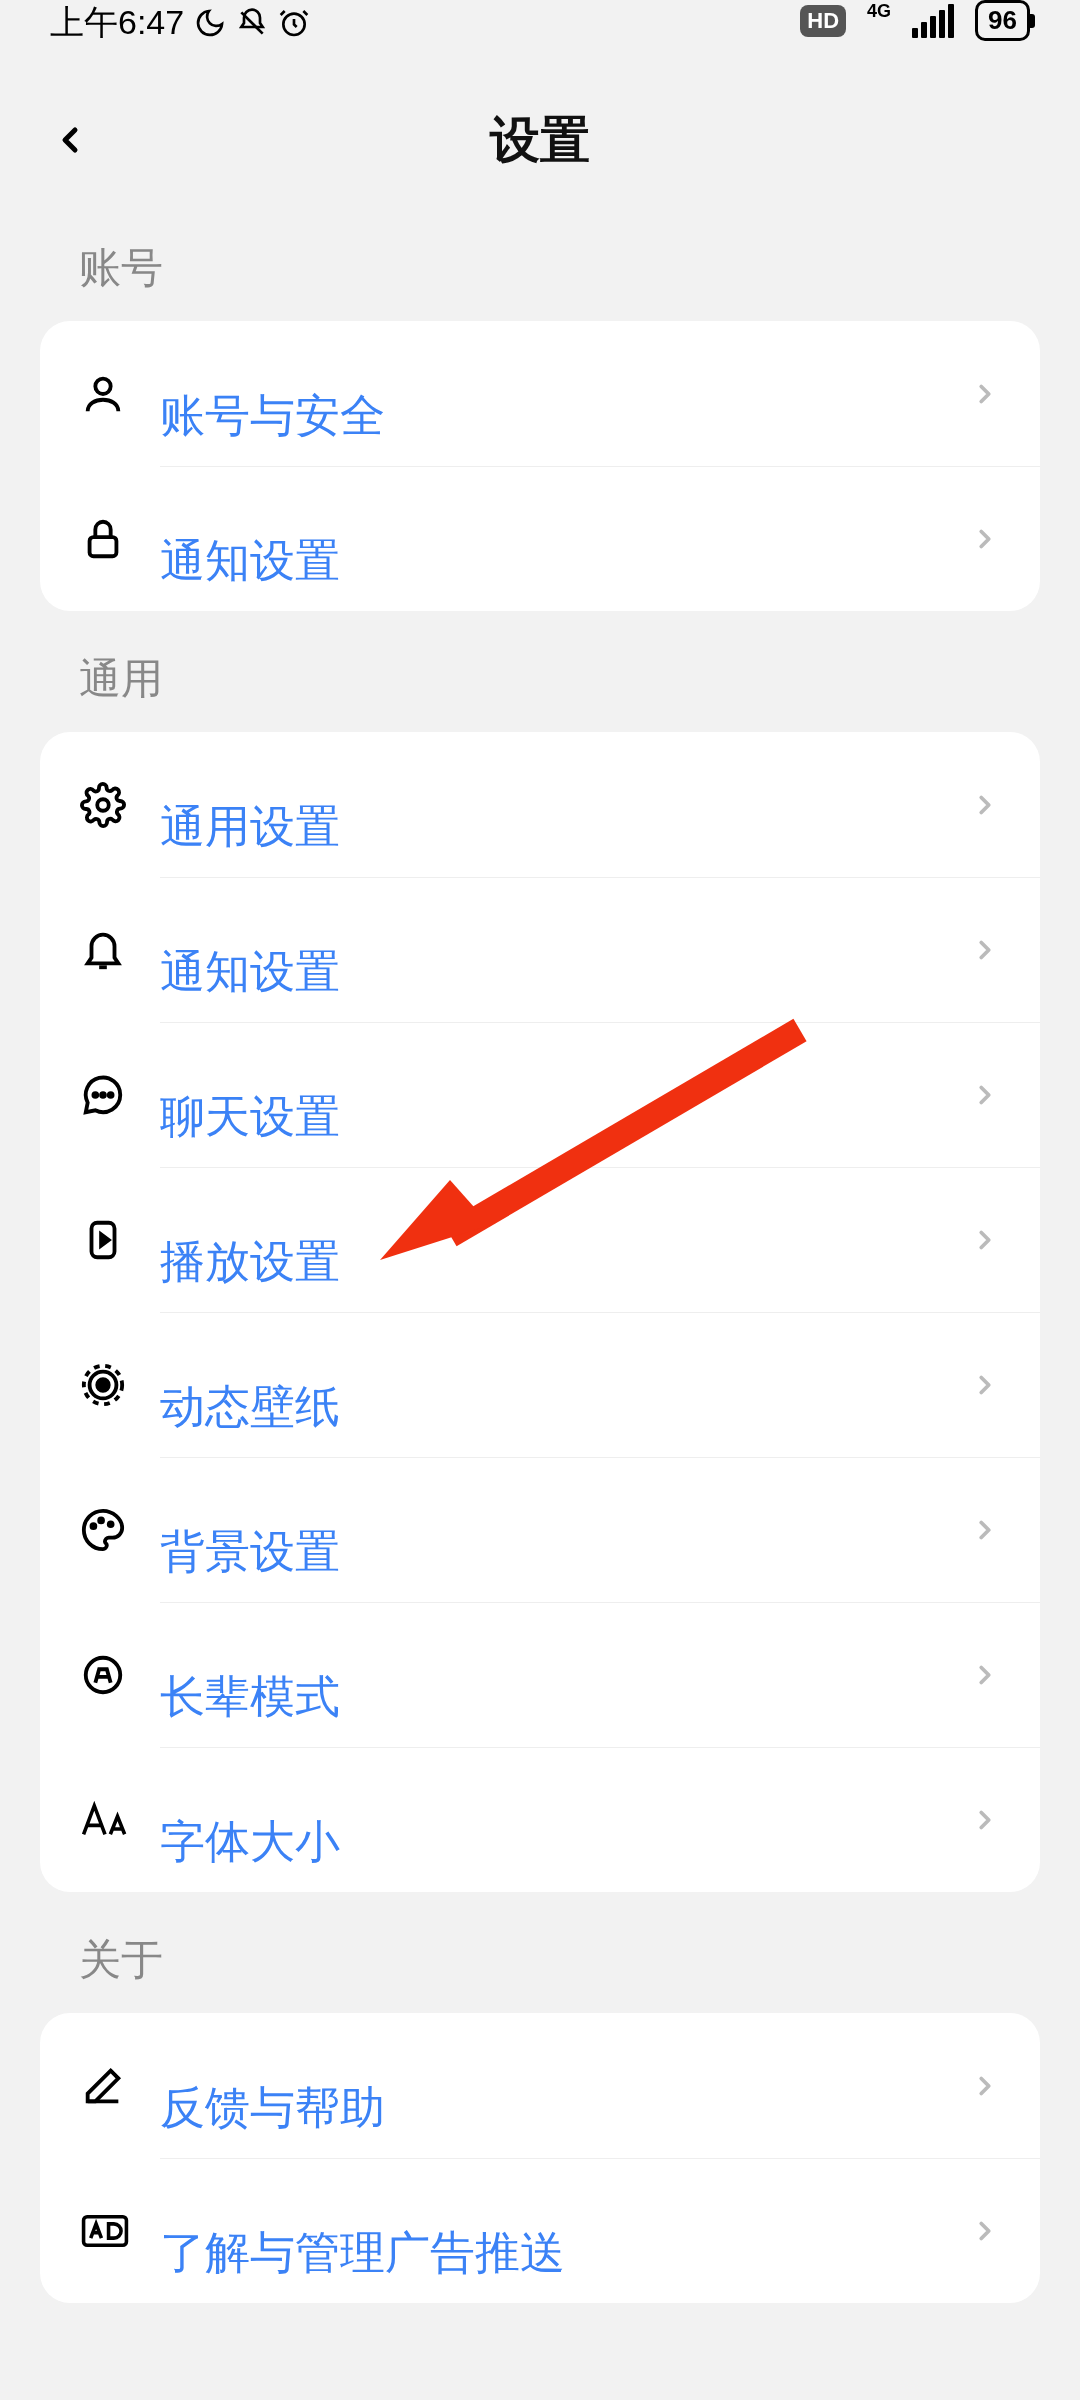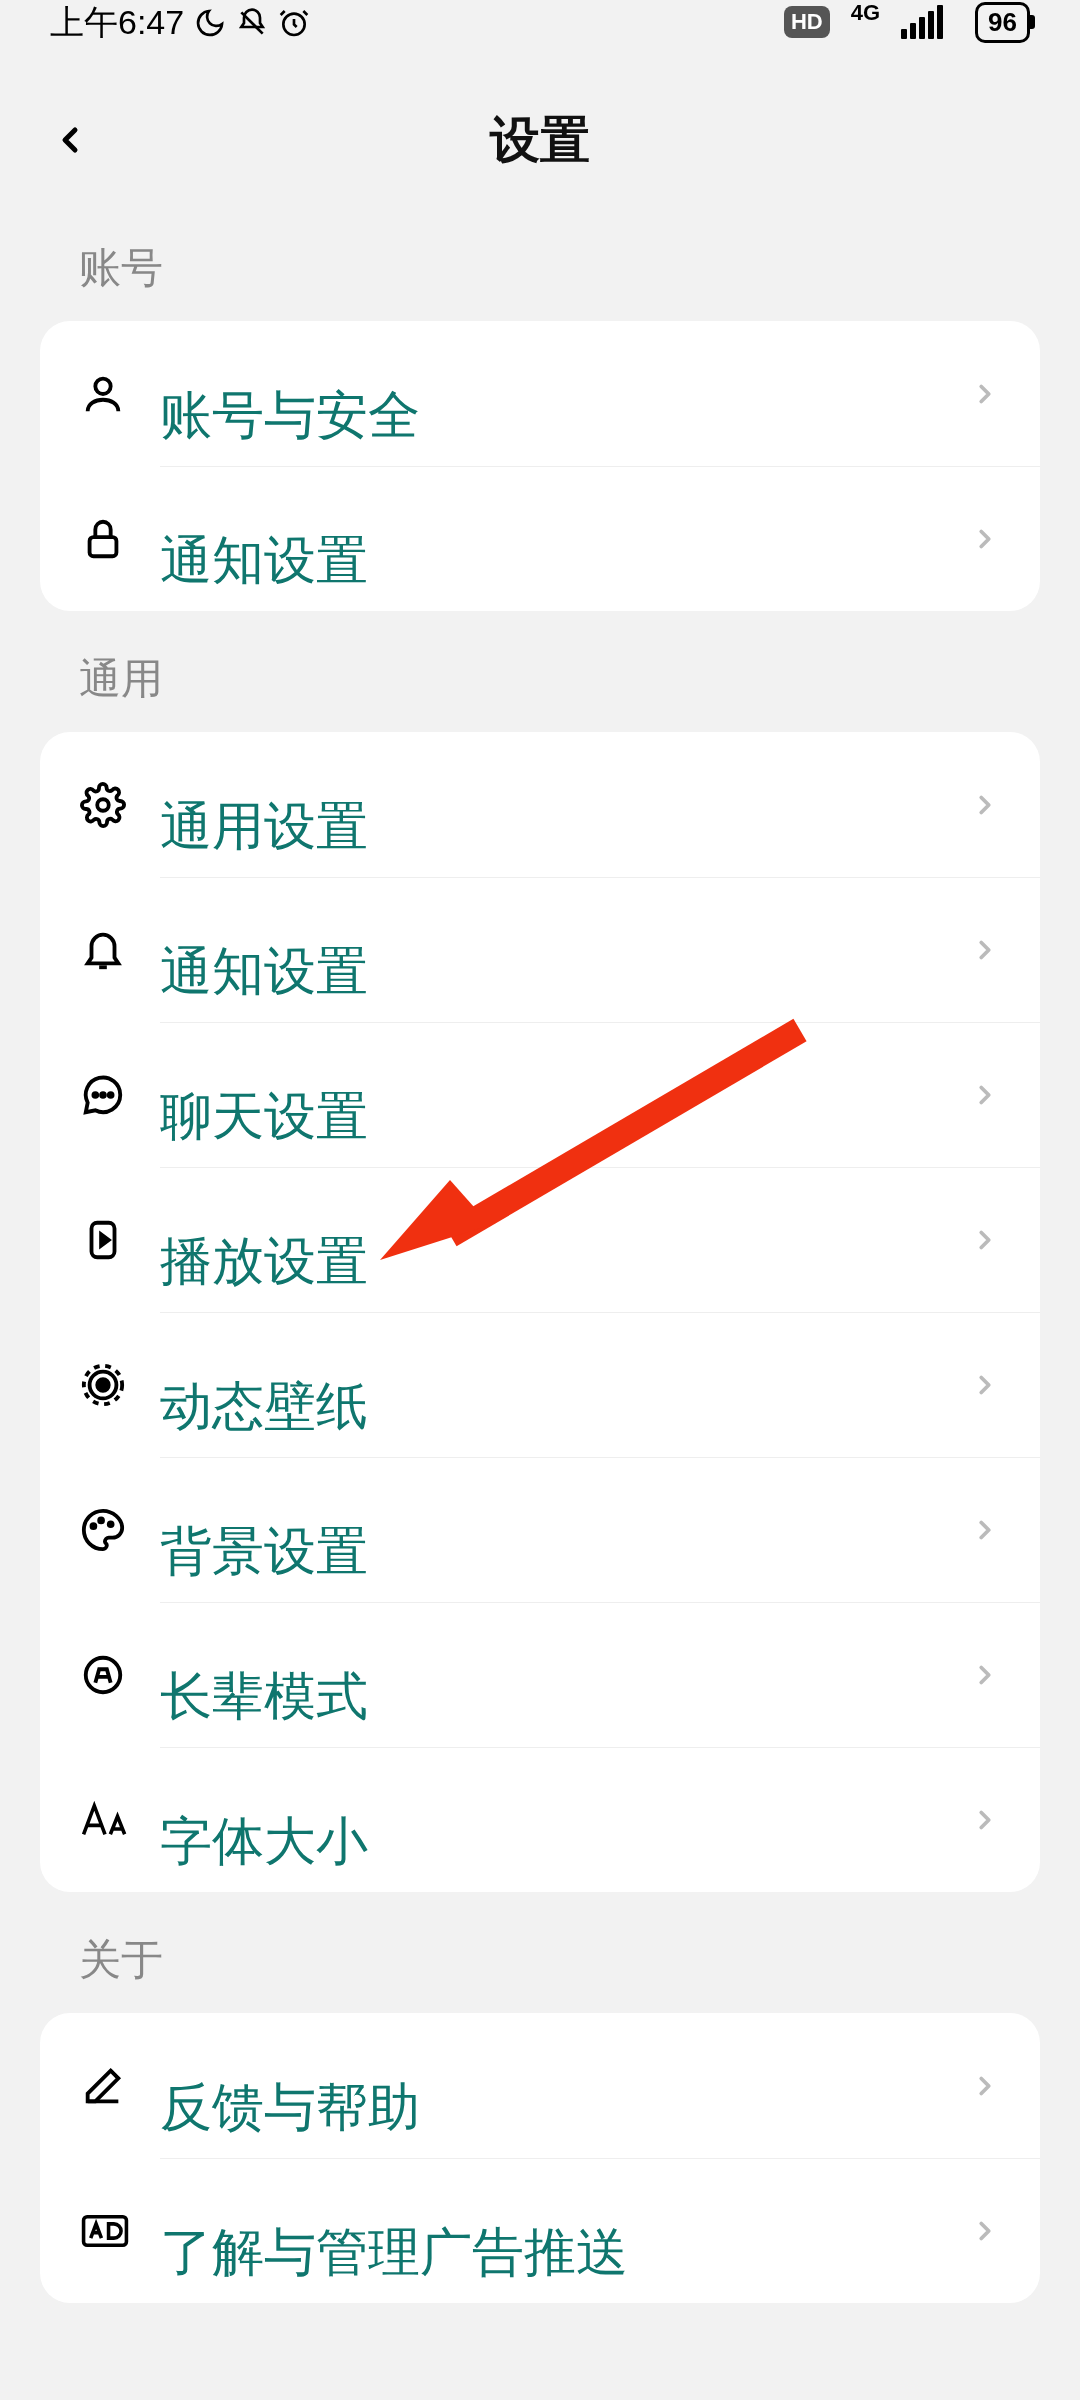--- a/index.html
+++ b/index.html
@@ -26,36 +26,35 @@
   .status-right { display: flex; align-items: center; gap: 21px; }
   .status-icon { display: inline-flex; align-items: center; }
   .hd-badge {
     background: #555;
     color: #fff;
     font-size: 22px;
     font-weight: 700;
     padding: 3px 7px;
     border-radius: 8px;
   }
-  .net-label { font-size: 22px; font-weight: 600; margin-bottom: 18px;}
+  .net-label { font-size: 18px; font-weight: 600; margin-bottom: 18px;}
   .signal-bars { display: inline-flex; align-items: flex-end; gap: 3px; }
   .signal-bars span { width: 6px; background: #000; border-radius: 1px; }
   .signal-bars span:nth-child(1){height:10px}
   .signal-bars span:nth-child(2){height:16px}
   .signal-bars span:nth-child(3){height:22px}
   .signal-bars span:nth-child(4){height:28px}
   .signal-bars span:nth-child(5){height:34px}
   .battery {
     border: 3px solid #000;
     border-radius: 10px;
     padding: 2px 10px;
     font-size: 26px;
     font-weight: 600;
     position: relative;
-    margin-left: 11px;
   }
   .battery::after {
     content: "";
     position: absolute;
     right: -8px;
     top: 50%;
     transform: translateY(-50%);
     width: 5px;
     height: 14px;
     background: #000;
@@ -111,22 +110,22 @@
     background: #eee;
   }
   .row-icon {
     width: 80px;
     display: flex;
     align-items: center;
     justify-content: flex-start;
   }
   .row-label {
     flex: 1;
-    font-size: 52px;
-    color: #0f766e;
+    font-size: 45px;
+    color: #3b82f6;
     font-weight: 400;
     margin-top: 44px;
   }
   .chevron {
     color: #bbb;
   }
   .arrow-annotation {
     position: absolute;
     left: 380px;
     top: 1010px;

